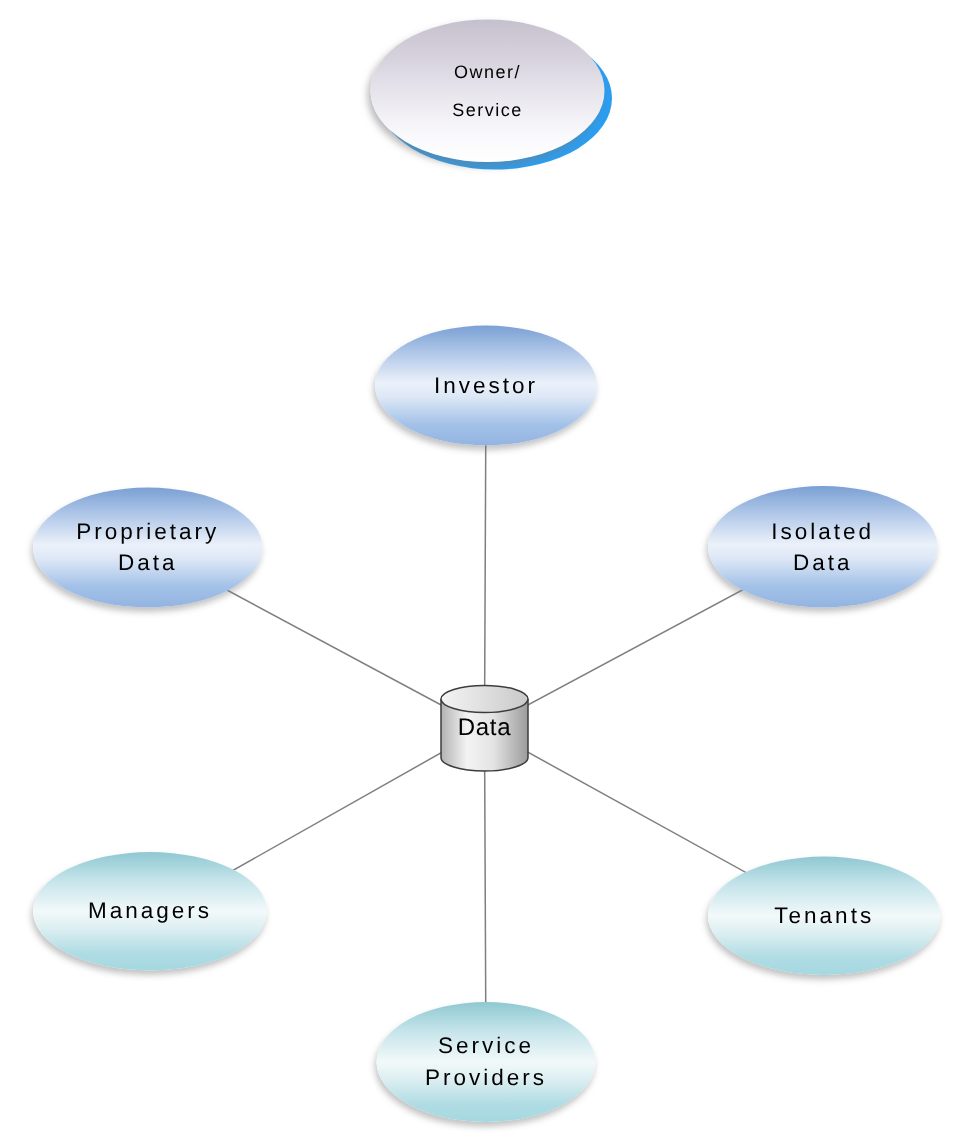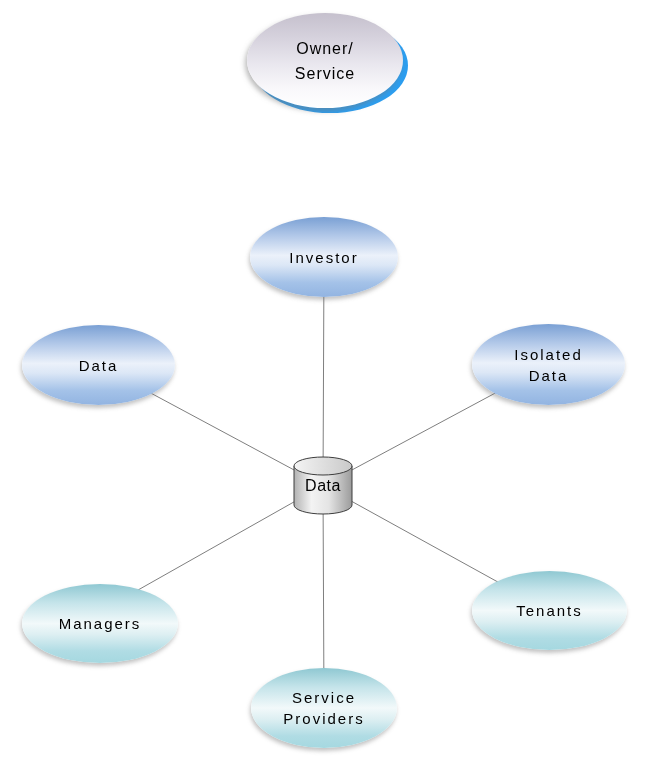--- a/index.html
+++ b/index.html
@@ -37,21 +37,21 @@
   .node.blue {
     background: linear-gradient(to bottom, #7aa0d4 0%, #b3c9e9 24%, #ebf1fa 48%, #dce7f6 60%, #a4c2e8 82%, #92b4e1 100%);
   }
   .node.teal {
     background: linear-gradient(to bottom, #8fc8d2 0%, #c5e4ea 24%, #f2f9fa 50%, #ddeff2 64%, #b0dce4 85%, #a5d8e0 100%);
   }
   .node.lavender {
     background: linear-gradient(to bottom, #c5c0cd 0%, #d7d3de 28%, #eae8ef 55%, #f9f8fb 80%, #ffffff 100%);
     box-shadow: -2px 3px 5px rgba(120,120,120,0.5);
   }
-  .node.lavender .label { font-size: 16px; line-height: 25px; letter-spacing: 1px; }
+  .node.lavender .label { font-size: 12px; line-height: 25px; letter-spacing: 1px; }
   .accent-ellipse {
     position: absolute;
     border-radius: 50%;
     z-index: 1;
   }
   .cyl-wrap {
     position: absolute;
     left: 293px; top: 456px;
     width: 60px; height: 59px;
     z-index: 3;
@@ -91,32 +91,33 @@
   </div>
 
   <div class="node blue" style="left:250px; top:217px; width:148px; height:80px;">
     <div class="label">
       <span>Investor</span>
     </div>
   </div>
 
   <div class="node blue" style="left:22px; top:325px; width:153px; height:80px;">
     <div class="label">
+      <span>Proprietary</span>
       <span>Data</span>
     </div>
   </div>
 
   <div class="node blue" style="left:472px; top:324px; width:153px; height:81px;">
     <div class="label">
       <span>Isolated</span>
       <span>Data</span>
     </div>
   </div>
 
-  <div class="node teal" style="left:22px; top:584px; width:156px; height:79px;">
+  <div class="node teal" style="left:22px; top:568px; width:156px; height:79px;">
     <div class="label">
       <span>Managers</span>
     </div>
   </div>
 
   <div class="node teal" style="left:251px; top:668px; width:146px; height:80px;">
     <div class="label">
       <span>Service</span>
       <span>Providers</span>
     </div>

